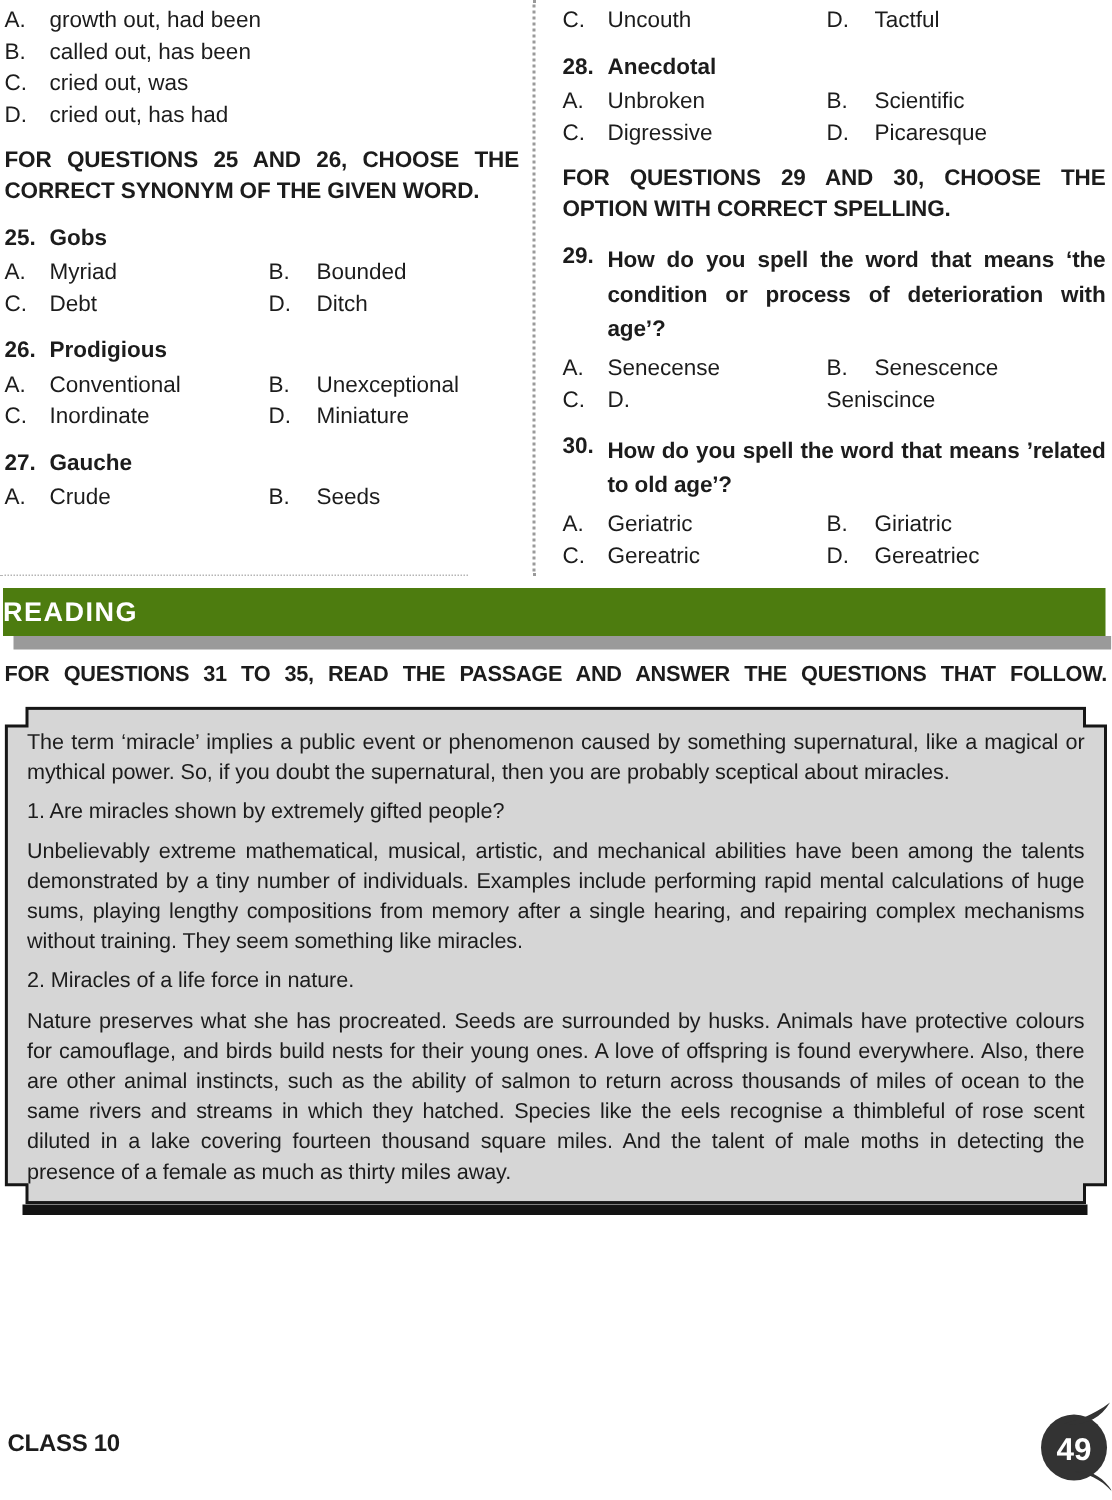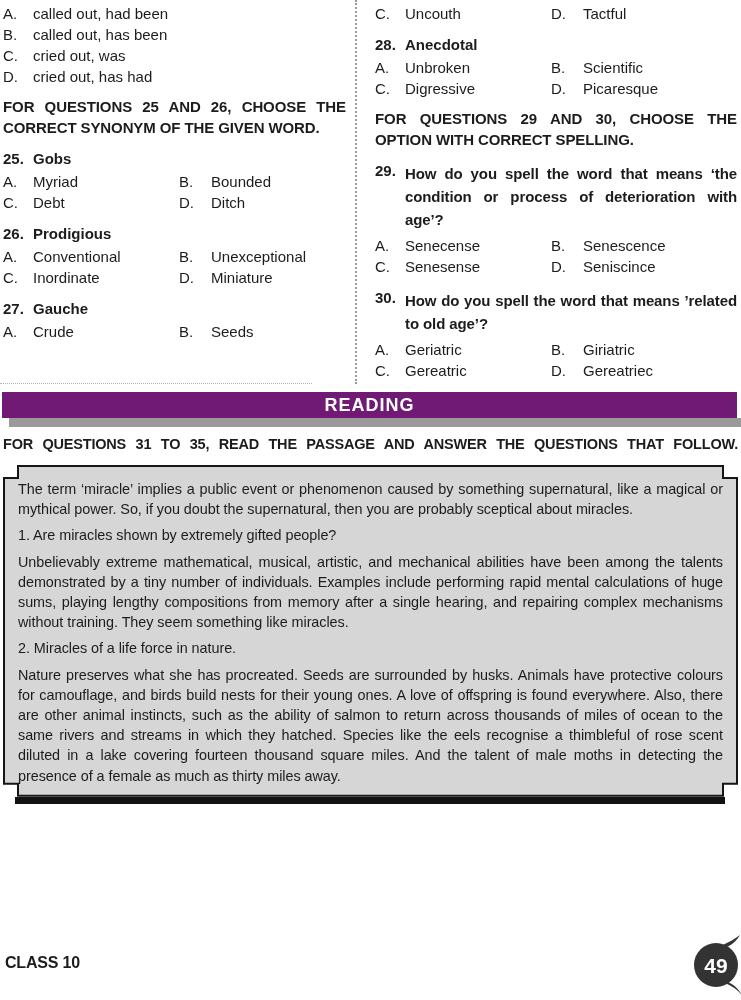--- a/index.html
+++ b/index.html
@@ -22,22 +22,22 @@
   .direction{
     font-weight:bold;font-size:15px;line-height:20.5px;
     text-align:justify;letter-spacing:-0.1px;margin:10px 0 0 0;
   }
   .qtitle{display:grid;grid-template-columns:30px 1fr;font-weight:bold;font-size:15px;line-height:19px;margin:11px 0 3px 0;}
   .qprompt{display:grid;grid-template-columns:30px 1fr;font-weight:bold;font-size:15px;margin:12px 0 4px 0;}
   .qprompt .ptext{text-align:justify;line-height:23px;letter-spacing:-0.1px;}
 
   
   .section-bar{
-    height:26px;margin:4px 4px 0 2px;background:#701a75;
-    display:flex;align-items:center;justify-content:center;
+    height:32px;margin:4px 4px 0 2px;background:#4d7c0f;
+    display:flex;align-items:center;
   }
   .section-bar span{color:#ffffff;font-weight:bold;font-size:18px;letter-spacing:1px;}
   .bar-shadow{height:9px;background:#9a9a9a;margin:0 0 0 9px;}
 
   .instruction{
     font-weight:bold;font-size:14.5px;letter-spacing:-0.2px;
     margin:7px 3px 0 3px;text-align:justify;text-align-last:justify;line-height:20px;
   }
 
   
@@ -74,21 +74,21 @@
 </head>
 <body>
 
 <div class="page">
 
   <div class="qcols">
     <div class="col-left">
 
       <div class="opt-line">
         <span>A.</span>
-        <span>called out, had been</span>
+        <span>growth out, had been</span>
       </div>
       <div class="opt-line">
         <span>B.</span>
         <span>called out, has been</span>
       </div>
       <div class="opt-line">
         <span>C.</span>
         <span>cried out, was</span>
       </div>
       <div class="opt-line">
@@ -181,21 +181,20 @@
         <span class="ptext">How do you spell the word that means ‘the condition or process of deterioration with age’?</span>
       </div>
       <div class="opt-row">
         <span>A.</span>
         <span>Senecense</span>
         <span>B.</span>
         <span>Senescence</span>
       </div>
       <div class="opt-row">
         <span>C.</span>
-        <span>Senesense</span>
         <span>D.</span>
         <span>Seniscince</span>
       </div>
 
       <div class="qprompt">
         <span>30.</span>
         <span class="ptext">How do you spell the word that means ’related to old age’?</span>
       </div>
       <div class="opt-row">
         <span>A.</span>

